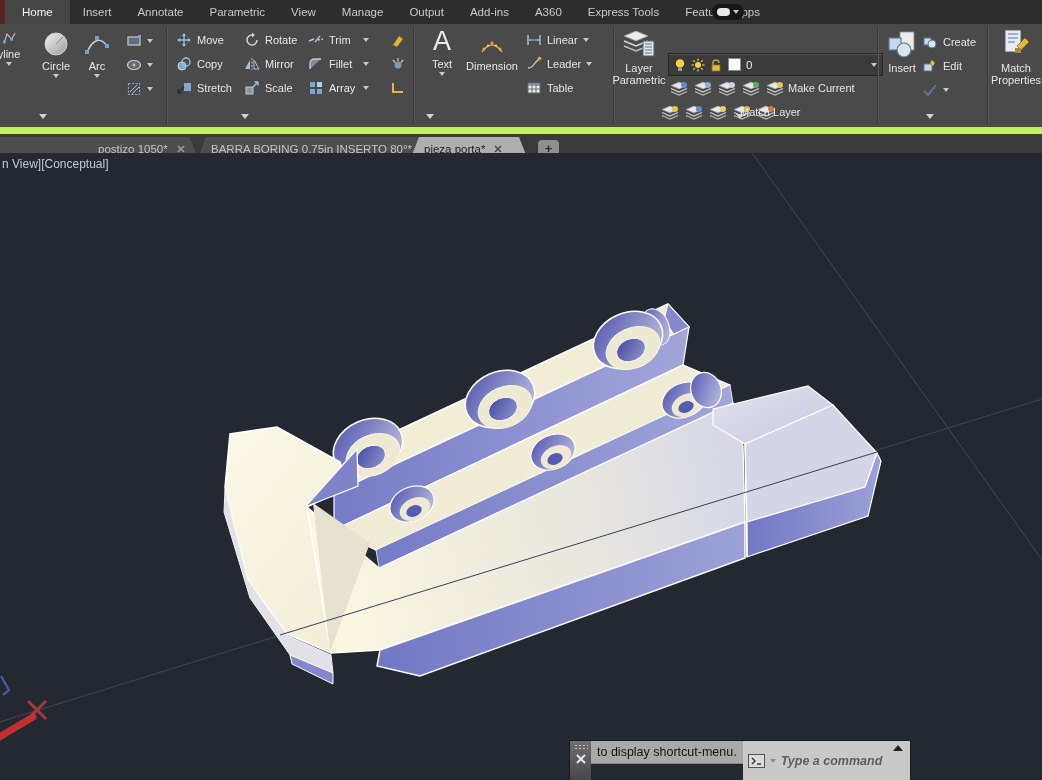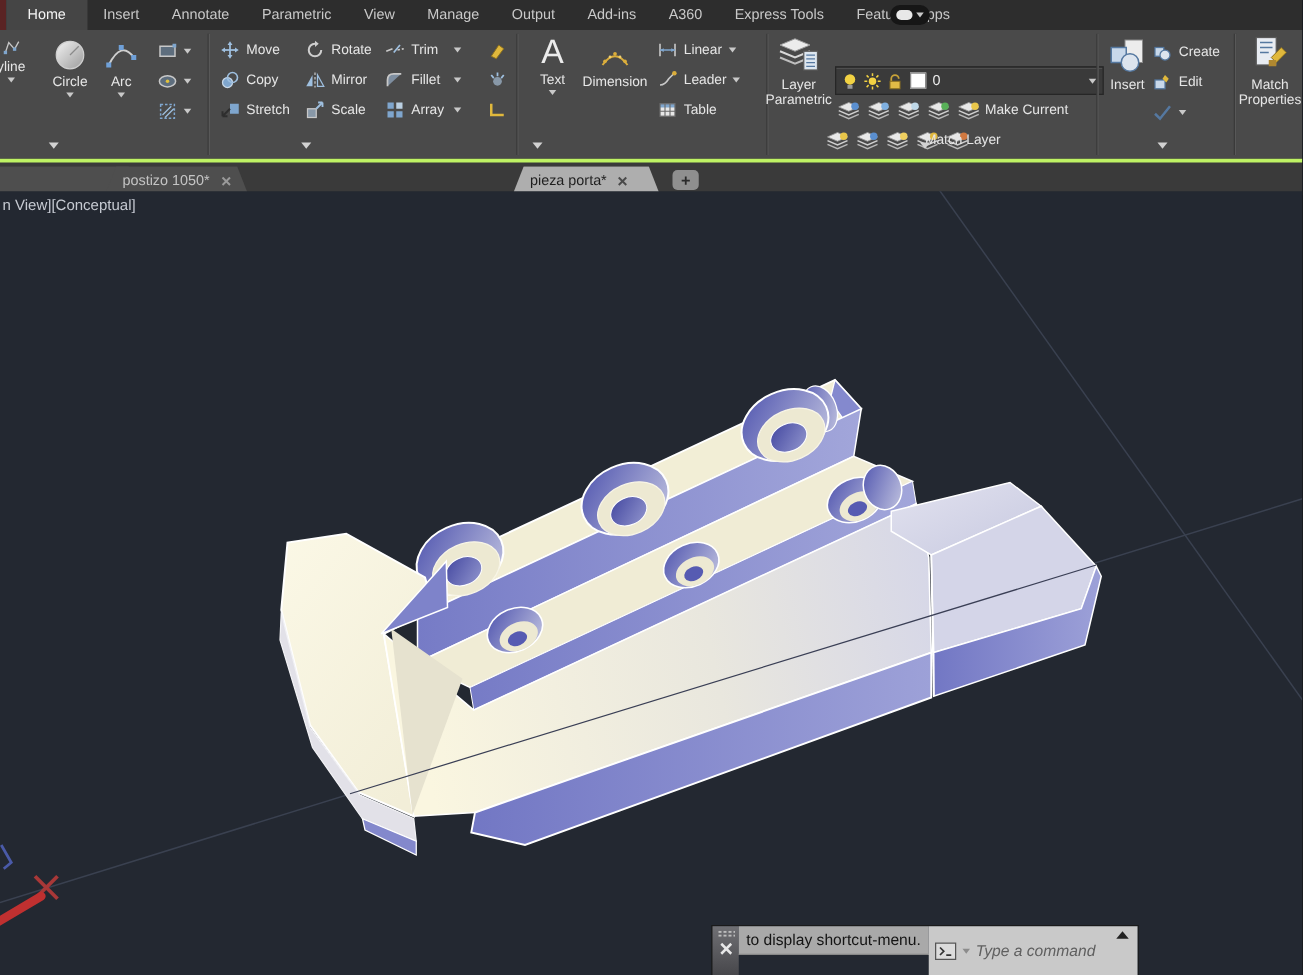--- a/index.html
+++ b/index.html
@@ -33,21 +33,21 @@
   .lmini{position:absolute;width:19px;height:16px;cursor:default;}
   #layer-combo{position:absolute;left:668px;top:29px;width:203px;height:21px;background:#3A3A3A;
                border:1px solid #262626;box-shadow:inset 0 1px 0 #555;display:flex;align-items:center;
                gap:5px;padding:0 5px;font-size:11.5px;color:#ECECEC;cursor:default;}
   #layer-combo .spacer{flex:1;}
   .swatch{width:11px;height:11px;background:#FFFFFF;border:1px solid #8A8A8A;}
   .biglabel{width:58px;}
 
   
   #tabbar{position:absolute;left:0;top:127px;width:1042px;height:26px;background:#3A3A3A;
-          border-top:3px solid #bef264;}
+          border-top:7px solid #bef264;}
   .ftab{position:absolute;top:3px;height:23px;display:flex;align-items:center;gap:9px;
         padding:0 14px;font-size:11.5px;color:#C4C4C4;background:#4E4E4E;
         clip-path:polygon(9px 0,calc(100% - 9px) 0,100% 100%,0 100%);cursor:default;white-space:nowrap;}
   .ftab.active{background:#AEAEAE;color:#1E1E1E;}
   #newtab{position:absolute;left:538px;top:6px;width:21px;height:16px;background:#8F8F8F;
           border-radius:4px;color:#2A2A2A;font-size:13px;font-weight:bold;display:flex;
           align-items:center;justify-content:center;cursor:default;}
 
   
   #viewport{position:absolute;left:0;top:153px;width:1042px;height:627px;background:#232831;}
@@ -57,21 +57,21 @@
   #cmdwin{position:absolute;left:570px;top:588px;width:340px;height:39px;display:flex;
           box-shadow:0 0 0 1px #1A1A1A;}
   #cw-left{width:21px;background:linear-gradient(#707074,#47474B);display:flex;flex-direction:column;
            align-items:center;padding-top:3px;gap:4px;}
   #cw-grip{width:14px;height:6px;
            background-image:radial-gradient(#BDBDBD 1px,transparent 1.2px);
            background-size:4px 3px;cursor:move;}
   #cw-main{flex:1;display:flex;flex-direction:row;}
   #cw-hist{height:22px;background:#A9A9A9;color:#141414;font-size:12.5px;display:flex;
            align-items:center;padding:0 6px;border-bottom:1px solid #888;}
-  #cw-input{flex:1;background:#C9C9C9;display:flex;align-items:center;gap:5px;padding:0 5px;position:relative;}
+  #cw-input{flex:1;background:#C9C9C9;display:flex;align-items:center;gap:5px;padding:0 5px;position:relative;font-weight:bold;}
   #cw-prompt{width:15px;height:12px;background:#DCDCDC;border:1px solid #555;display:flex;
              align-items:center;justify-content:center;}
   #cw-placeholder{font-style:italic;color:#5F5F5F;font-size:12.5px;}
   #cw-caret{position:absolute;right:7px;top:4px;width:0;height:0;border-left:5px solid transparent;
             border-right:5px solid transparent;border-bottom:6px solid #222;}
   .xicon line{stroke:#9A9A9A;stroke-width:1.6;}
   .ftab.active .xicon line{stroke:#4A4A4A;}
 </style>
 </head>
 <body>
@@ -431,20 +431,27 @@
     <div class="parrow" style="left:241px;top:90px"></div>
     <div class="parrow" style="left:426px;top:90px"></div>
     <div class="parrow" style="left:736px;top:90px"></div>
     <div class="parrow" style="left:926px;top:90px"></div>
   </div>
 
   <div id="tabbar">
     <div class="ftab" style="left:-34px;width:118px"></div>
     <div class="ftab" style="left:84px">
       <span>postizo 1050*</span>
+      <svg class="xicon" width="8" height="8" viewBox="0 0 8 8">
+        <line x1="1" y1="1" x2="7" y2="7"></line>
+          <line x1="7" y1="1" x2="1" y2="7"></line>
+        </svg>
+    </div>
+    <div class="ftab" style="left:197px">
+      <span>BARRA BORING 0.75in INSERTO 80°*</span>
       <svg class="xicon" width="8" height="8" viewBox="0 0 8 8">
         <line x1="1" y1="1" x2="7" y2="7"></line>
           <line x1="7" y1="1" x2="1" y2="7"></line>
         </svg>
     </div>
     <div class="ftab active" style="left:410px;width:90px">
       <span>pieza porta*</span>
       <svg class="xicon" width="8" height="8" viewBox="0 0 8 8">
         <line x1="1" y1="1" x2="7" y2="7"></line>
           <line x1="7" y1="1" x2="1" y2="7"></line>

